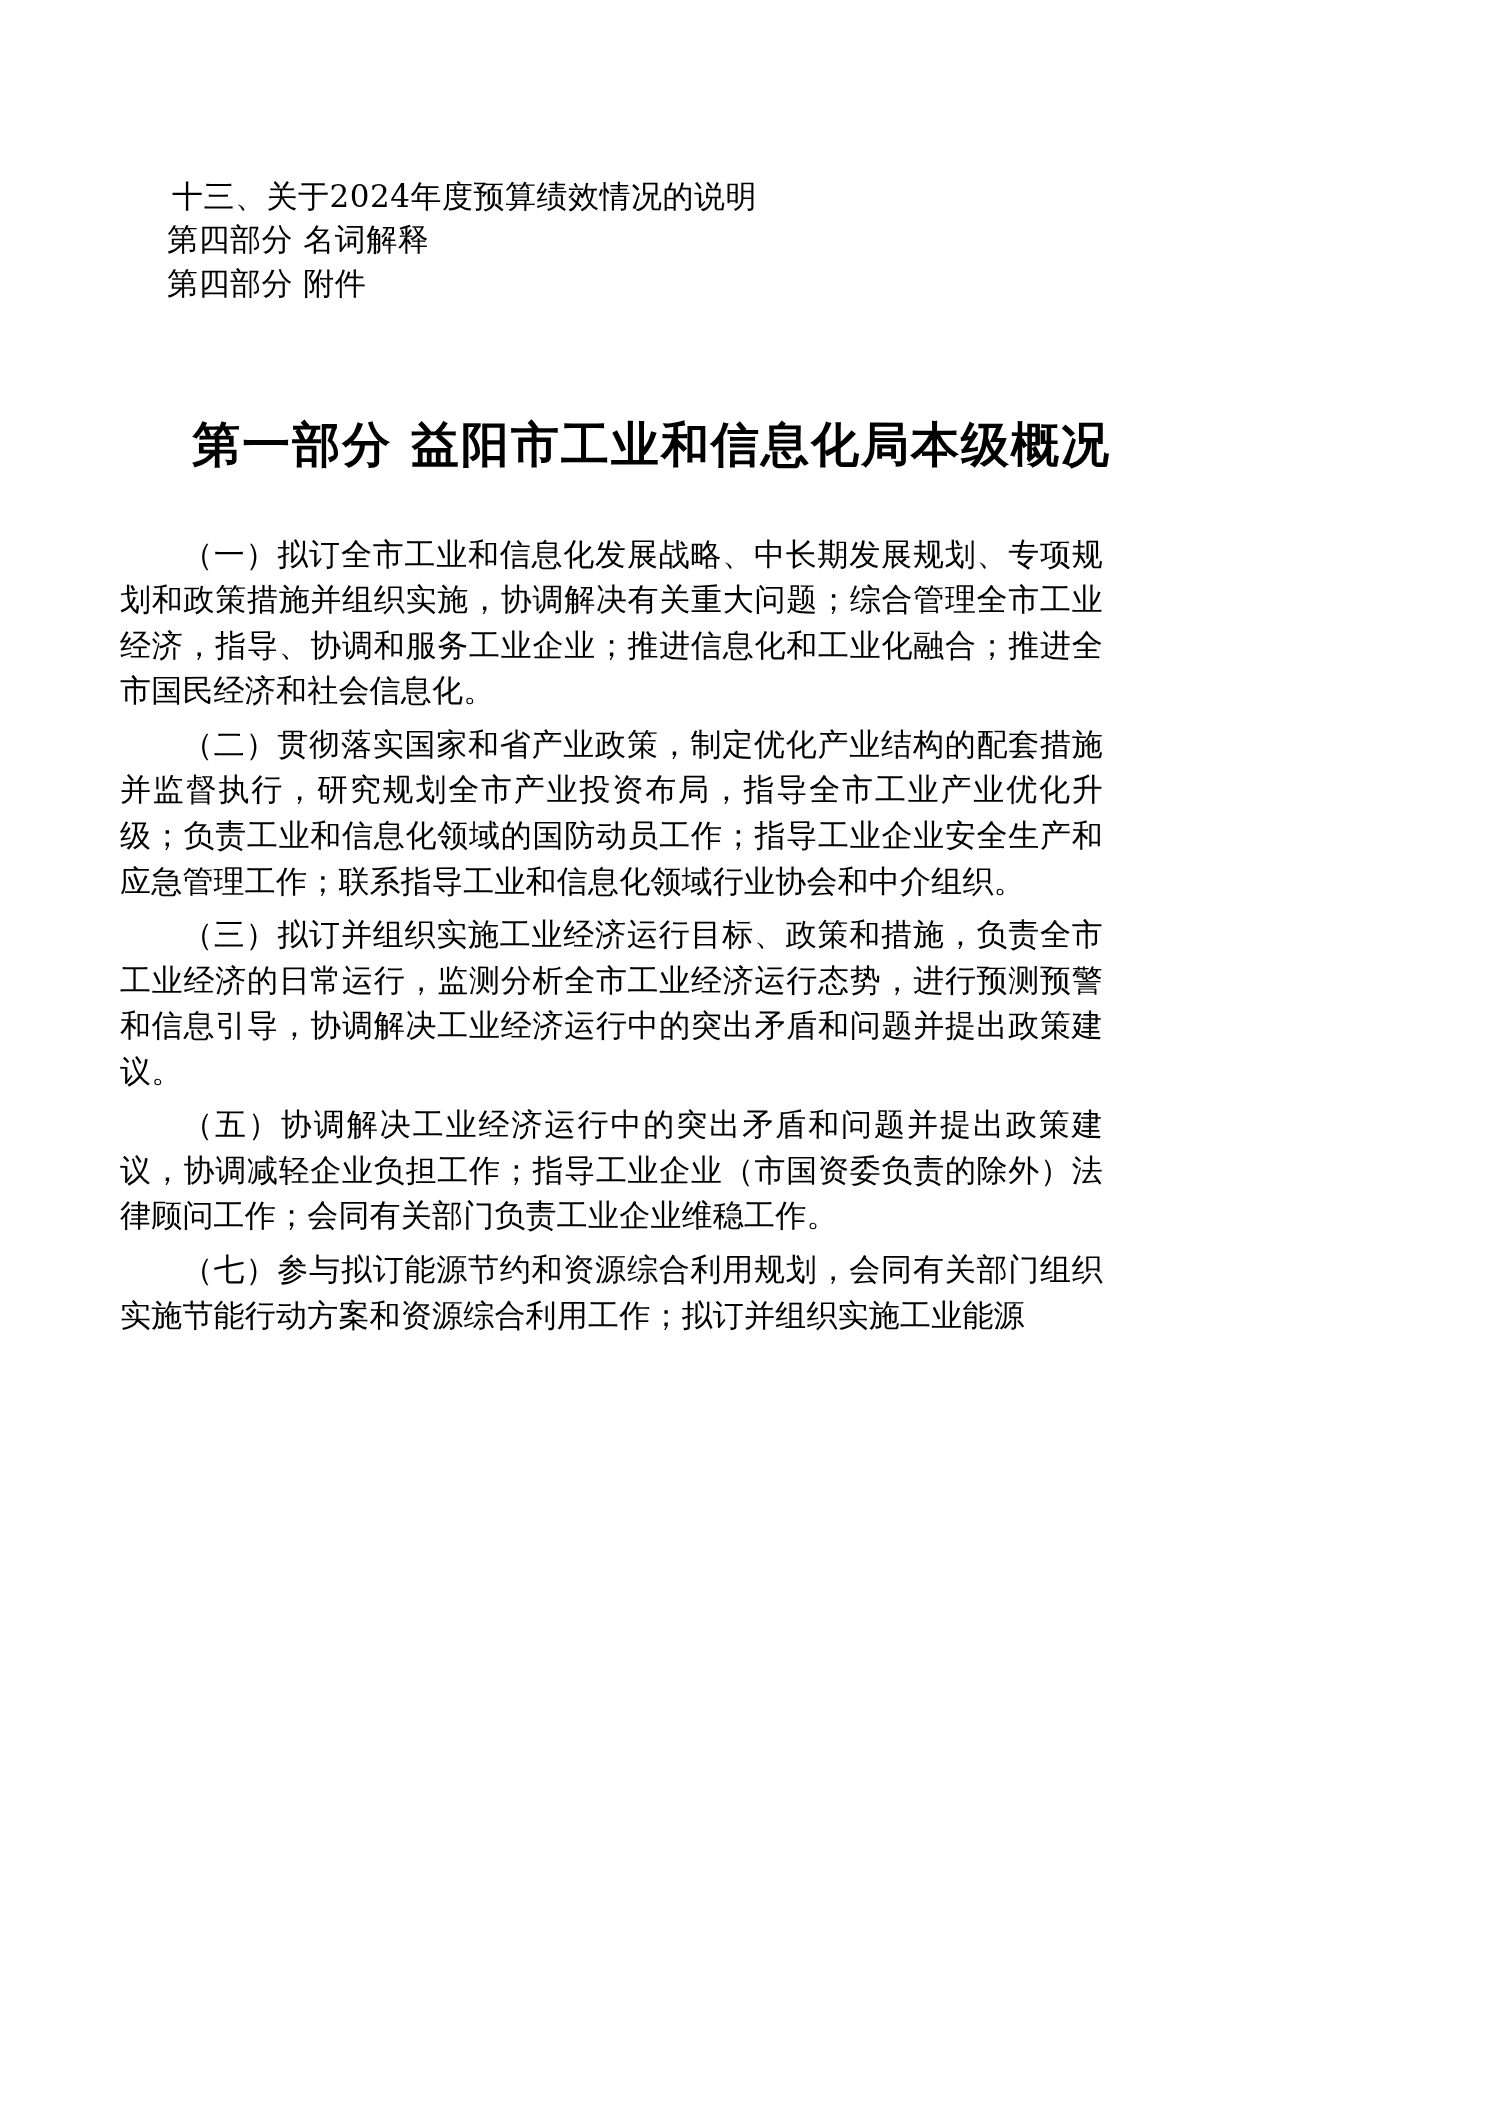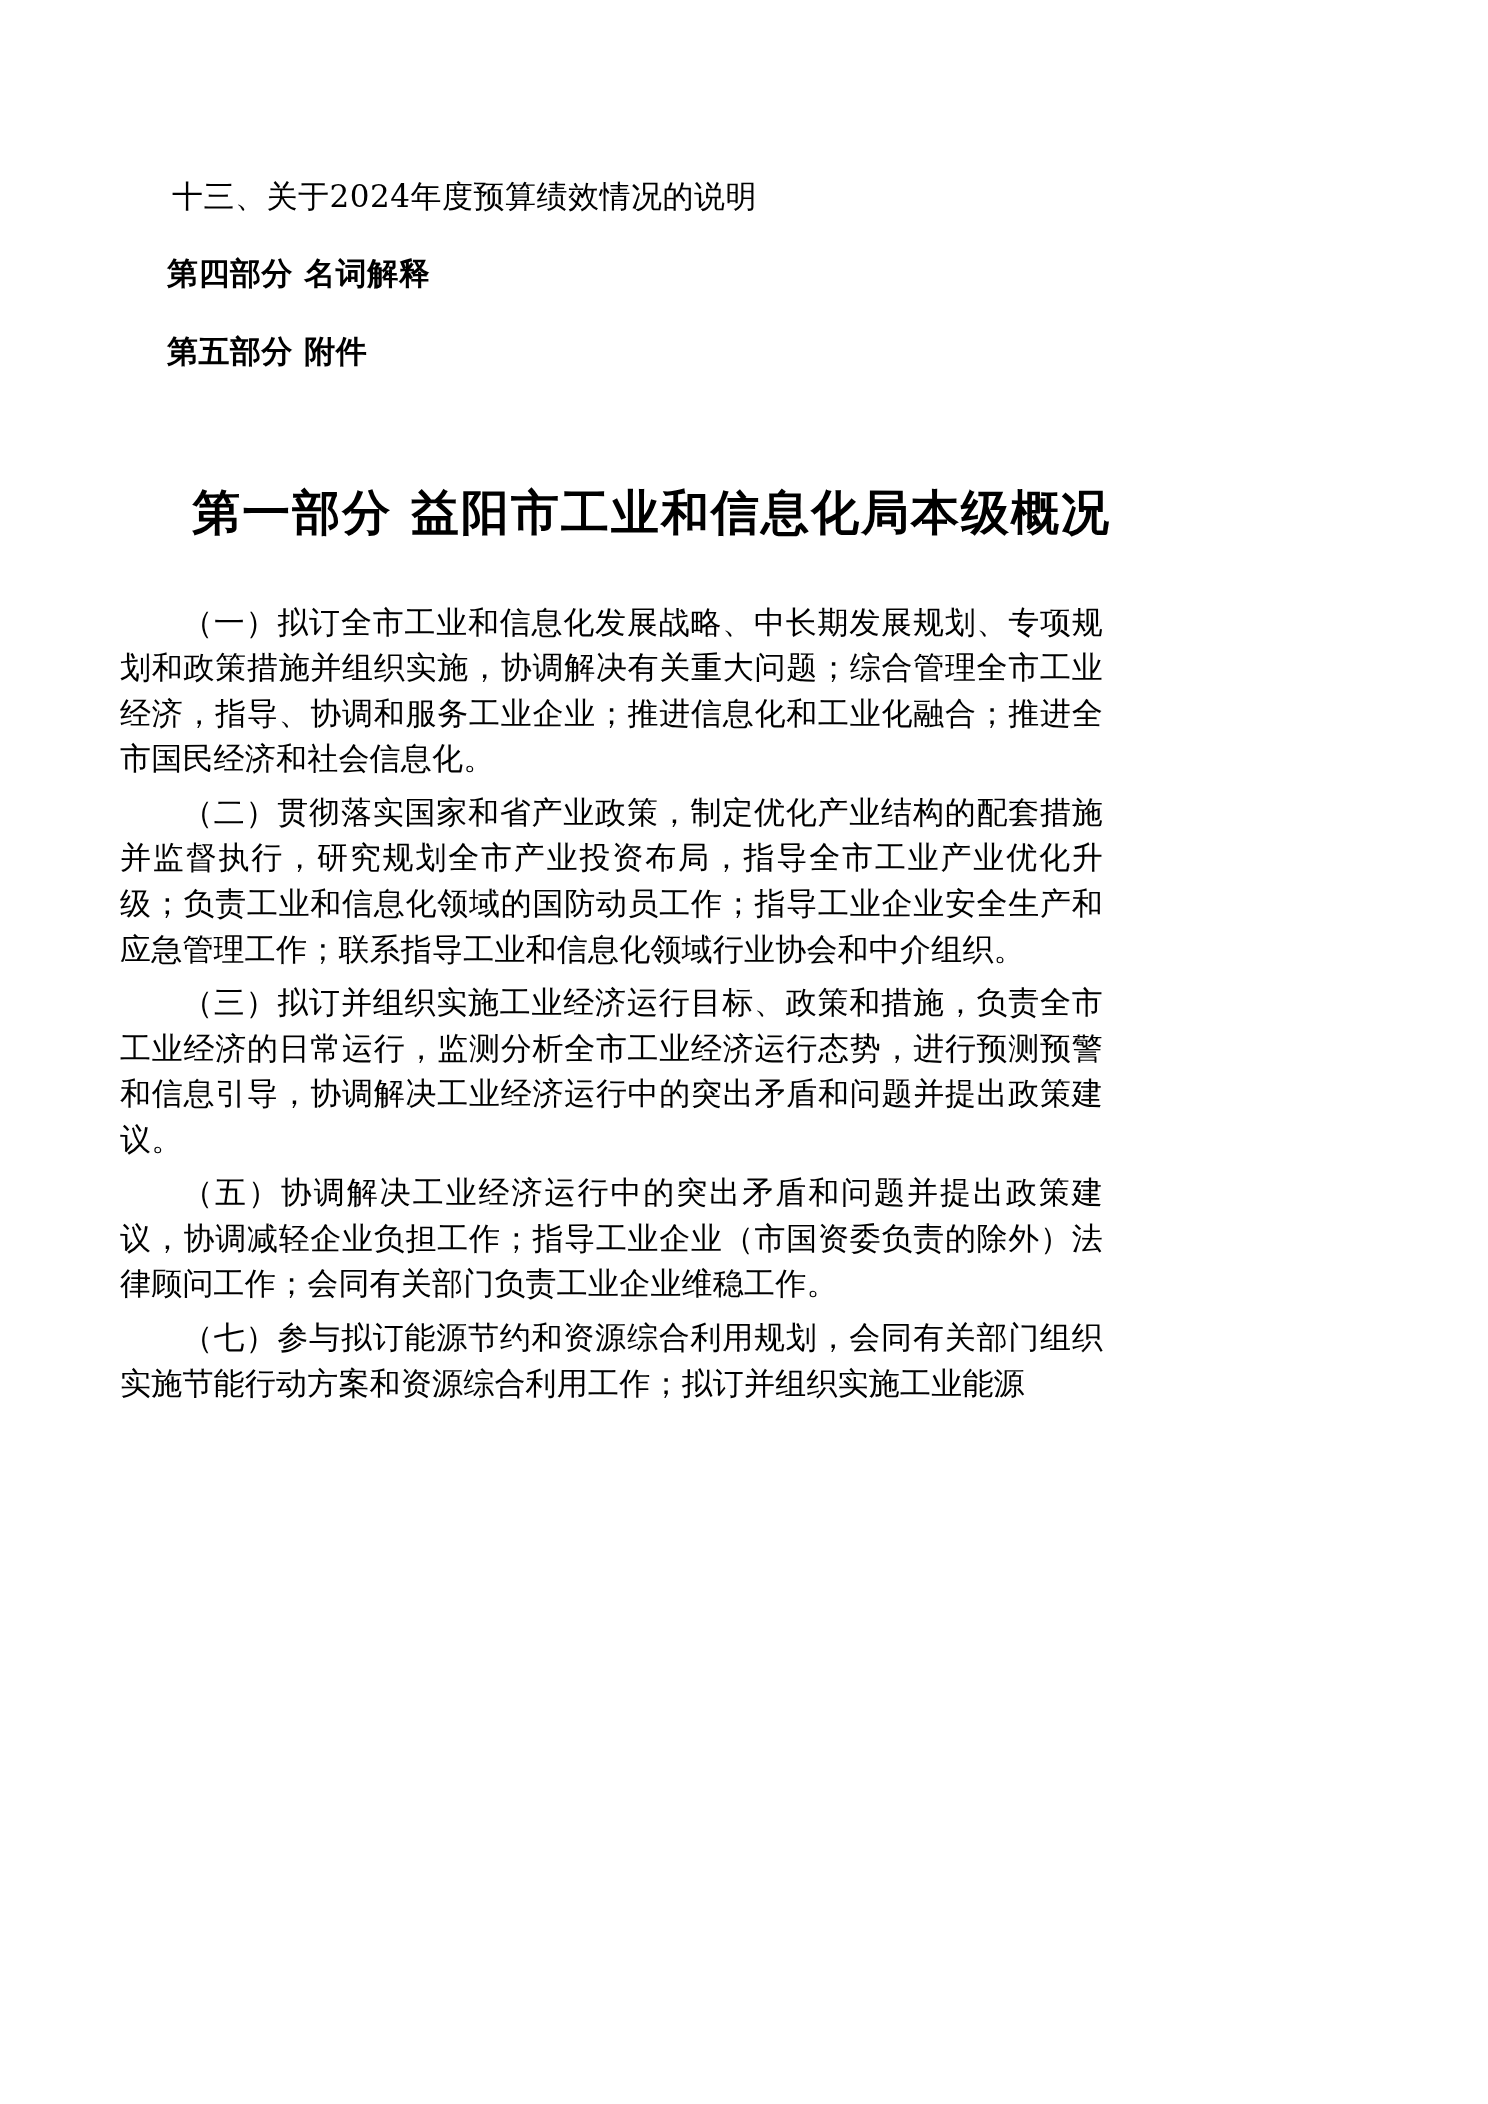--- a/index.html
+++ b/index.html
@@ -27,23 +27,22 @@
   .toc-line {
     font-size: 31px;
     line-height: 1.40;
     letter-spacing: 0.5px;
     white-space: nowrap;
   }
   .toc-line.indent {
     padding-left: 60px;
   }
   .toc-line.bold {
-    font-weight: bold;
+    font-weight: normal;
     padding-left: 55px;
-    margin-top: 34px;
   }
 
   .gap-after-toc { height: 108px; }
 
   
   .part-title {
     font-size: 48px;
     font-weight: bold;
     text-align: right;
     letter-spacing: 2px;
@@ -74,21 +73,21 @@
   }
 </style>
 </head>
 <body>
 
 <div class="page">
 
   <div>
     <div class="toc-line indent">十三、关于2024年度预算绩效情况的说明</div>
     <div class="toc-line bold">第四部分  名词解释</div>
-    <div class="toc-line bold">第五部分  附件</div>
+    <div class="toc-line bold">第四部分  附件</div>
   </div>
 
   <div class="gap-after-toc"></div>
 
   <div class="part-title">第一部分  益阳市工业和信息化局本级概况</div>
 
   <div class="gap-after-title"></div>
 
 
   <p class="body-p">（一）拟订全市工业和信息化发展战略、中长期发展规划、专项规划和政策措施并组织实施，协调解决有关重大问题；综合管理全市工业经济，指导、协调和服务工业企业；推进信息化和工业化融合；推进全市国民经济和社会信息化。</p>

